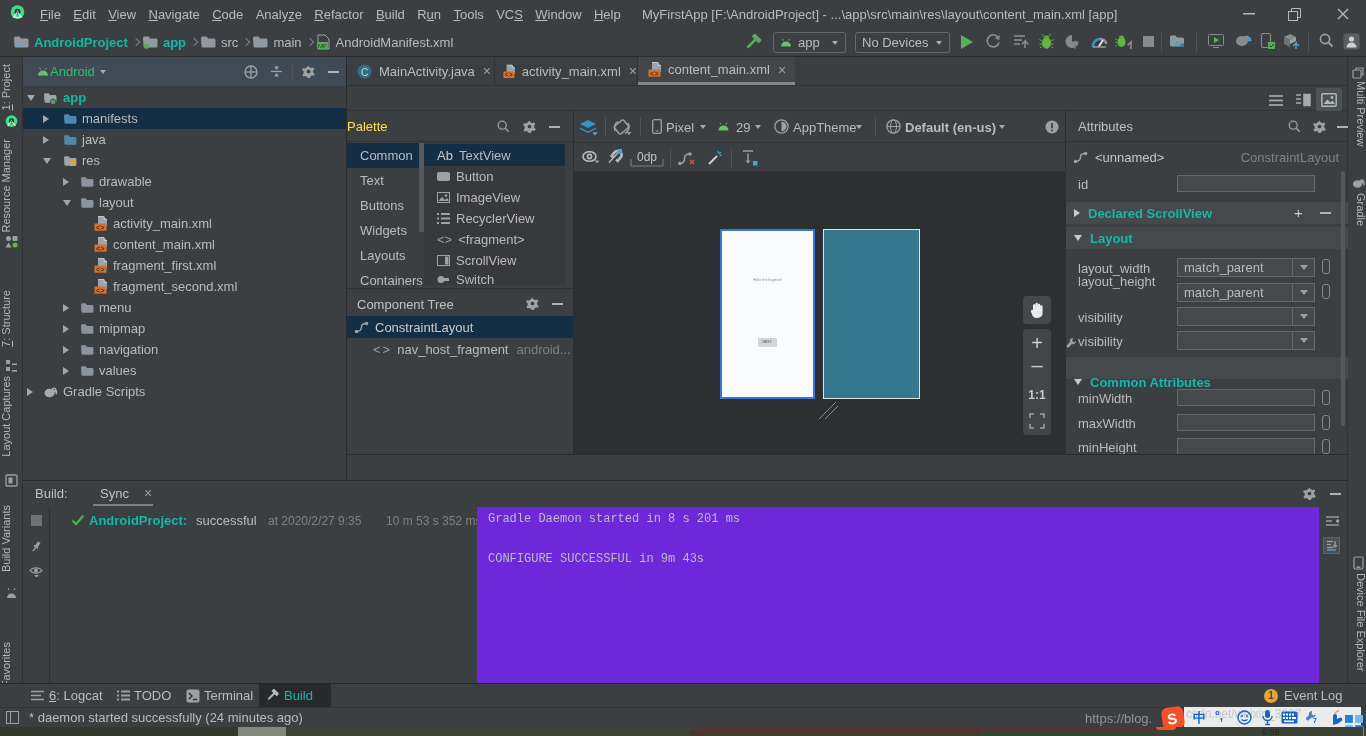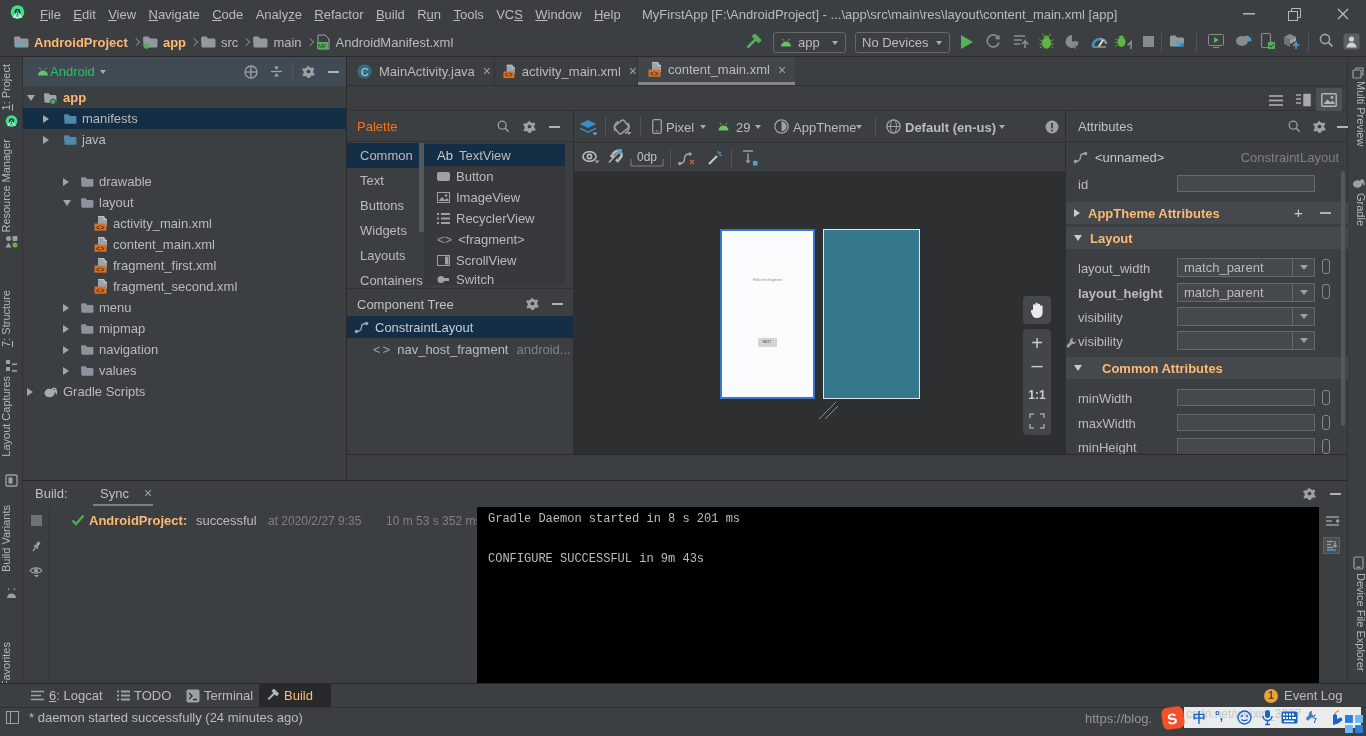--- a/index.html
+++ b/index.html
@@ -1,21 +1,21 @@
 <!DOCTYPE html>
 <html><head>
 <meta charset="utf-8">
 <style>
   html,body{margin:0;padding:0;background:#2b2b2b;}
   #root{position:relative;width:1366px;height:736px;overflow:hidden;
         font-family:"Liberation Sans",sans-serif;font-size:13px;color:#bbbbbb;
         background:#3c3f41;}
   .abs{position:absolute;}
   .b{font-weight:bold;}
-  .w{color:#fdba74;}
+  .w{color:#14b8a6;}
   .g{color:#808080;}
   .row{display:flex;align-items:center;}
   svg{display:block;}
   .tri-r{width:0;height:0;border-left:6px solid #a2a6a8;border-top:4.5px solid transparent;border-bottom:4.5px solid transparent;}
   .tri-d{width:0;height:0;border-top:6px solid #a2a6a8;border-left:4.5px solid transparent;border-right:4.5px solid transparent;}
   .dd{width:0;height:0;border-top:4px solid #a7abad;border-left:3.5px solid transparent;border-right:3.5px solid transparent;margin-left:5px;}
   .minus{width:11px;height:2px;background:#afb3b5;}
   .crumb-sep{width:5px;height:5px;border-right:1.5px solid #7e8284;border-top:1.5px solid #7e8284;transform:rotate(45deg);margin:0 3px 0 5px;display:inline-block;}
   .vtextL{position:absolute;left:0;width:23px;writing-mode:vertical-rl;transform:rotate(180deg);font-size:11px;color:#b4b8ba;text-align:center;}
   .vtextR{position:absolute;left:1px;width:18px;writing-mode:vertical-rl;font-size:11px;color:#b4b8ba;text-align:center;}
@@ -323,20 +323,38 @@
         </div>
         <div class="abs row" style="left:40px;top:0;height:21px;">
           <svg width="14" height="12" viewBox="0 0 16 14">
             <path d="M1 3 q0-1.5 1.5-1.5 h4 l1.5 2 h6 q1.5 0 1.5 1.5 v6 q0 1.5-1.5 1.5 h-11 q-1.5 0-1.5-1.5z" fill="#4e89ab"></path>
           </svg>
         </div>
         <div class="abs row" style="left:59px;top:0;height:21px;">
           <span>java</span>
         </div>
       </div>
+    <div class="abs" style="left:0;top:93px;width:323px;height:21px;">
+        <div class="abs row" style="left:20px;top:0;height:21px;">
+          <span class="tri-d"></span>
+        </div>
+        <div class="abs row" style="left:40px;top:0;height:21px;">
+          <svg width="14" height="12" viewBox="0 0 16 14">
+            <path d="M1 3 q0-1.5 1.5-1.5 h4 l1.5 2 h6 q1.5 0 1.5 1.5 v6 q0 1.5-1.5 1.5 h-11 q-1.5 0-1.5-1.5z" fill="#9aa4ac"></path>
+            <g stroke="#e8a33d" stroke-width="1.6">
+              <line x1="8" y1="6" x2="15" y2="6"></line>
+              <line x1="8" y1="9" x2="15" y2="9"></line>
+              <line x1="8" y1="12" x2="15" y2="12"></line>
+            </g>
+          </svg>
+        </div>
+        <div class="abs row" style="left:59px;top:0;height:21px;">
+          <span>res</span>
+        </div>
+      </div>
     <div class="abs" style="left:0;top:114px;width:323px;height:21px;">
         <div class="abs row" style="left:40px;top:0;height:21px;">
           <span class="tri-r"></span>
         </div>
         <div class="abs row" style="left:57px;top:0;height:21px;">
           <svg width="14" height="12" viewBox="0 0 16 14">
             <path d="M1 3 q0-1.5 1.5-1.5 h4 l1.5 2 h6 q1.5 0 1.5 1.5 v6 q0 1.5-1.5 1.5 h-11 q-1.5 0-1.5-1.5z" fill="#8b949c"></path>
           </svg>
         </div>
         <div class="abs row" style="left:76px;top:0;height:21px;">
@@ -527,21 +545,21 @@
           <rect x="0.5" y="7.5" width="12" height="7.2" fill="#d3722e"></rect>
           <text x="2" y="13.8" font-size="7" fill="#503010" font-family="Liberation Mono" font-weight="bold">&lt;&gt;</text>
         </svg>
       <span style="margin-left:7px;">content_main.xml</span>
       <span class="tabx">×</span>
     </div>
   </div>
 
   <div class="abs" id="palette" style="left:347px;top:111px;width:226px;height:174px;background:#3c3f41;overflow:hidden;">
     <div class="abs row" style="left:0;top:0;width:226px;height:31px;border-bottom:1px solid #323232;box-sizing:border-box;">
-      <span style="margin-left:10px;color:#f97316;">Palette</span>
+      <span style="color:#fde047;">Palette</span>
     </div>
     <svg class="abs" style="left:150px;top:9px;" width="13" height="13" viewBox="0 0 15 15">
         <circle cx="6" cy="6" r="4.6" fill="none" stroke="#9da1a3" stroke-width="1.5"></circle>
         <line x1="9.5" y1="9.5" x2="13.5" y2="13.5" stroke="#9da1a3" stroke-width="1.7"></line>
       </svg>
     <svg class="abs" style="left:176px;top:9px;" width="13" height="13" viewBox="0 0 14 14">
         <path d="M7 0.5 l1 2 a5 5 0 0 1 2 0.8 l2.2-0.6 l1 1.8 l-1.4 1.8 a5 5 0 0 1 0.4 2.1 l1.6 1.5 l-1 1.8 l-2.3-0.3 a5 5 0 0 1-1.7 1.3 l-0.4 2.3 h-2 l-0.8-2.2 a5 5 0 0 1-1.8-1 l-2.3 0.5 l-1-1.8 l1.5-1.7 a5 5 0 0 1-0.3-2 l-1.7-1.6 l1-1.8 l2.3 0.4 a5 5 0 0 1 1.6-1.2 z" fill="#9da1a3"></path>
         <circle cx="7" cy="7" r="2" fill="#3c3f41"></circle>
       </svg>
     <div class="abs minus" style="left:202px;top:15px;"></div>
@@ -773,38 +791,38 @@
           <circle cx="12.5" cy="2.5" r="1.8" fill="#9da1a3"></circle>
         </svg>
       <span style="margin-left:7px;color:#c4c8ca;">&lt;unnamed&gt;</span>
     </div>
     <div class="abs" style="right:8px;top:39px;color:#808080;">ConstraintLayout</div>
     <div class="abs" style="left:12px;top:66px;">id</div>
     <div class="abs field" style="left:111px;top:64px;width:138px;height:17px;"></div>
     <div class="abs strip" style="left:0;top:91px;width:282px;height:22px;"></div>
     <div class="abs row" style="left:8px;top:91px;height:22px;">
         <span class="tri-r" style="border-left-color:#c8cccd;"></span>
-        <span class="b w" style="margin-left:8px;">AppTheme Attributes</span>
+        <span class="b w" style="margin-left:8px;">Declared ScrollView</span>
       </div>
     <div class="abs" style="left:228px;top:93px;color:#c8cccd;font-size:15px;">+</div>
     <div class="abs minus" style="left:254px;top:101px;"></div>
     <div class="abs strip" style="left:0;top:116px;width:282px;height:22px;"></div>
     <div class="abs row" style="left:8px;top:116px;height:22px;">
         <span class="tri-d" style="border-top-color:#c8cccd;"></span>
         <span class="b w" style="margin-left:8px;">Layout</span>
       </div>
     <div class="abs" style="left:12px;top:150px;">layout_width</div>
     <div class="abs combo" style="left:111px;top:147px;">
         <span>match_parent</span>
         <div class="cbtn">
           <span class="dda"></span>
         </div>
       </div>
     <div class="abs pill" style="left:256px;top:148px;"></div>
-    <div class="abs" style="left:12px;top:175px;font-weight:bold;">layout_height</div>
+    <div class="abs" style="left:12px;top:163px;">layout_height</div>
     <div class="abs combo" style="left:111px;top:172px;">
         <span>match_parent</span>
         <div class="cbtn">
           <span class="dda"></span>
         </div>
       </div>
     <div class="abs pill" style="left:256px;top:173px;"></div>
     <div class="abs" style="left:12px;top:199px;">visibility</div>
     <div class="abs combo" style="left:111px;top:196px;">
         <span></span>
@@ -816,21 +834,21 @@
     <svg class="abs" style="left:0px;top:226px;" width="11" height="11" viewBox="0 0 11 11">
         <path d="M7 1 a3 3 0 0 0-3 4 L1 8 a1.4 1.4 0 0 0 2 2 L6 7 a3 3 0 0 0 4-3 l-2 1.5 l-1.8-1.8 z" fill="#9da1a3"></path>
       </svg>
     <div class="abs combo" style="left:111px;top:220px;">
         <span></span>
         <div class="cbtn">
           <span class="dda"></span>
         </div>
       </div>
     <div class="abs strip" style="left:0;top:246px;width:282px;height:22px;"></div>
-    <div class="abs row" style="left:8px;top:246px;height:22px;gap:12px;">
+    <div class="abs row" style="left:8px;top:260px;height:22px;">
         <span class="tri-d" style="border-top-color:#c8cccd;"></span>
         <span class="b w" style="margin-left:8px;">Common Attributes</span>
       </div>
     <div class="abs" style="left:12px;top:280px;">minWidth</div>
     <div class="abs field" style="left:111px;top:278px;width:138px;height:17px;"></div>
     <div class="abs pill" style="left:256px;top:279px;"></div>
     <div class="abs" style="left:12px;top:305px;">maxWidth</div>
     <div class="abs field" style="left:111px;top:303px;width:138px;height:17px;"></div>
     <div class="abs pill" style="left:256px;top:304px;"></div>
     <div class="abs" style="left:12px;top:329px;">minHeight</div>
@@ -871,21 +889,21 @@
     <div class="abs" style="left:27px;top:26px;width:427px;height:26px;">
       <svg class="abs" style="left:21px;top:7px;" width="14" height="12" viewBox="0 0 14 12">
           <path d="M1.5 6.5 L5 10 L12.5 1.5" fill="none" stroke="#4fae4e" stroke-width="2.3"></path>
         </svg>
       <span class="abs b w" style="left:39px;top:6px;">AndroidProject:</span>
       <span class="abs" style="left:146px;top:6px;text-align:right;">successful</span>
       <span class="abs g" style="left:218px;top:7px;font-size:12px;">at 2020/2/27 9:35</span>
       <span class="abs g" style="left:336px;top:7px;font-size:12px;white-space:nowrap;">10 m 53 s 352 ms</span>
     </div>
 
-    <div class="abs" style="left:454px;top:26px;width:842px;height:177px;background:#000000;font-family:'Liberation Mono',monospace;font-size:12px;color:#bdbdbd;">
+    <div class="abs" style="left:454px;top:26px;width:842px;height:177px;background:#6d28d9;font-family:'Liberation Mono',monospace;font-size:12px;color:#bdbdbd;">
       <div class="abs" style="left:11px;top:5px;">Gradle Daemon started in 8 s 201 ms</div>
       <div class="abs" style="left:11px;top:45px;">CONFIGURE SUCCESSFUL in 9m 43s</div>
     </div>
 
     <svg class="abs" style="left:1302px;top:34px;" width="15" height="13" viewBox="0 0 15 13">
         <g stroke="#9da1a3" stroke-width="1.4" fill="none">
           <line x1="1" y1="2" x2="14" y2="2"></line>
           <line x1="1" y1="6" x2="7" y2="6"></line>
           <line x1="1" y1="10" x2="14" y2="10"></line>
           <path d="M11 6 h3 m0 0 l-2-1.6 m2 1.6 l-2 1.6"></path>
@@ -992,14 +1010,24 @@
         <path d="M7 5 a4 4 0 0 1 4-3" fill="none" stroke="#e8a33d" stroke-width="1.5"></path>
       </svg>
     <svg class="abs" style="left:1345px;top:7px;" width="18" height="18" viewBox="0 0 16 16">
         <rect x="0" y="0" width="7" height="7" fill="#2a7de1"></rect>
         <rect x="9" y="0" width="7" height="7" fill="#6fb7f0"></rect>
         <rect x="0" y="9" width="7" height="7" fill="#6fb7f0"></rect>
         <rect x="9" y="9" width="7" height="7" fill="#2a7de1"></rect>
       </svg>
   </div>
 
+  <div class="abs" id="desk" style="left:0;top:727px;width:1366px;height:9px;background:#3c4136;">
+    <div class="abs" style="left:0;top:0;width:238px;height:9px;background:#33372e;"></div>
+    <div class="abs" style="left:238px;top:0;width:48px;height:9px;background:#85877e;"></div>
+    <div class="abs" style="left:286px;top:0;width:414px;height:9px;background:#3e4435;"></div>
+    <div class="abs" style="left:700px;top:0;width:460px;height:3px;background:#5d3029;"></div>
+    <div class="abs" style="left:690px;top:3px;width:290px;height:6px;background:#4a372f;"></div>
+    <div class="abs" style="left:1156px;top:0;width:20px;height:3px;background:#e8551e;border-radius:0 0 7px 7px;"></div>
+    <div class="abs" style="left:1262px;top:1px;width:40px;height:8px;color:#23262a;font-size:9px;line-height:9px;">9:58</div>
+    <div class="abs" style="left:1363px;top:0;width:1px;height:9px;background:#8a8c84;"></div>
+  </div>
 
 </div>
 
 </body></html>

